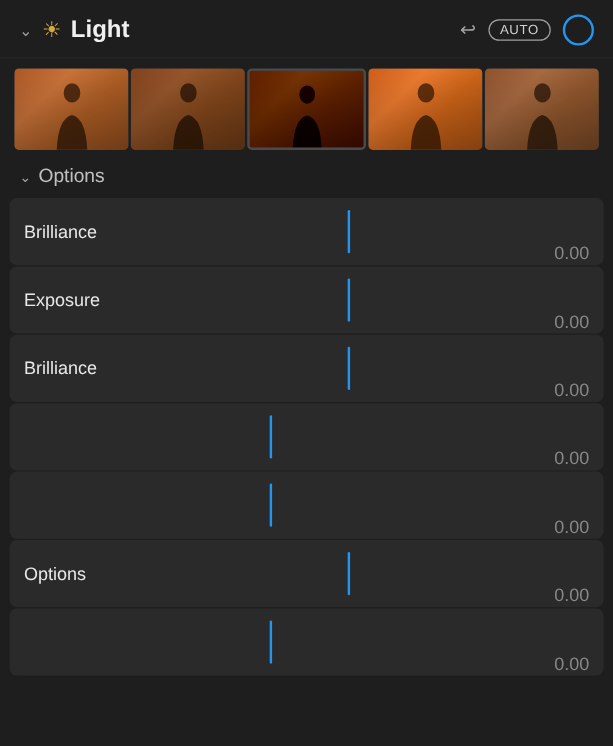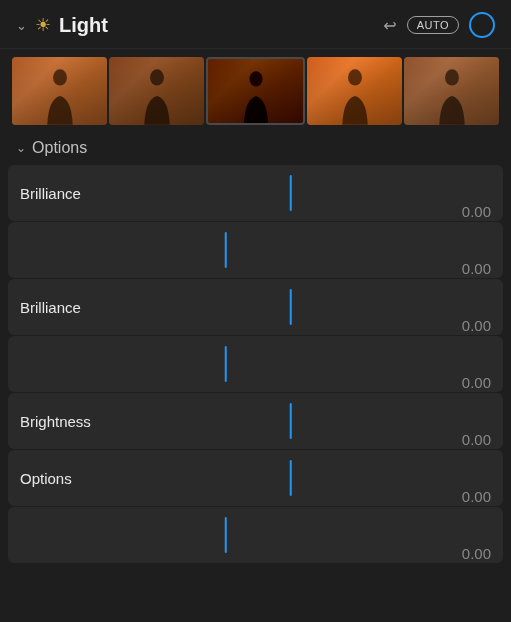--- a/index.html
+++ b/index.html
@@ -288,40 +288,40 @@
 
   <div class="sliders-container" id="sliders-container">
   <div class="slider-row">
         <span class="slider-label">Brilliance</span>
         <div class="slider-track-area">
           <div class="slider-line"></div>
         </div>
         <span class="slider-value">0.00</span>
       </div>
       <div class="slider-row">
+        <span class="slider-label">Exposure</span>
         <div class="slider-track-area">
           <div class="slider-line"></div>
         </div>
         <span class="slider-value">0.00</span>
       </div>
       <div class="slider-row">
         <span class="slider-label">Brilliance</span>
         <div class="slider-track-area">
           <div class="slider-line"></div>
         </div>
         <span class="slider-value">0.00</span>
       </div>
       <div class="slider-row">
         <div class="slider-track-area">
           <div class="slider-line"></div>
         </div>
         <span class="slider-value">0.00</span>
       </div>
       <div class="slider-row">
-        <span class="slider-label">Brightness</span>
         <div class="slider-track-area">
           <div class="slider-line"></div>
         </div>
         <span class="slider-value">0.00</span>
       </div>
       <div class="slider-row">
         <span class="slider-label">Options</span>
         <div class="slider-track-area">
           <div class="slider-line"></div>
         </div>

